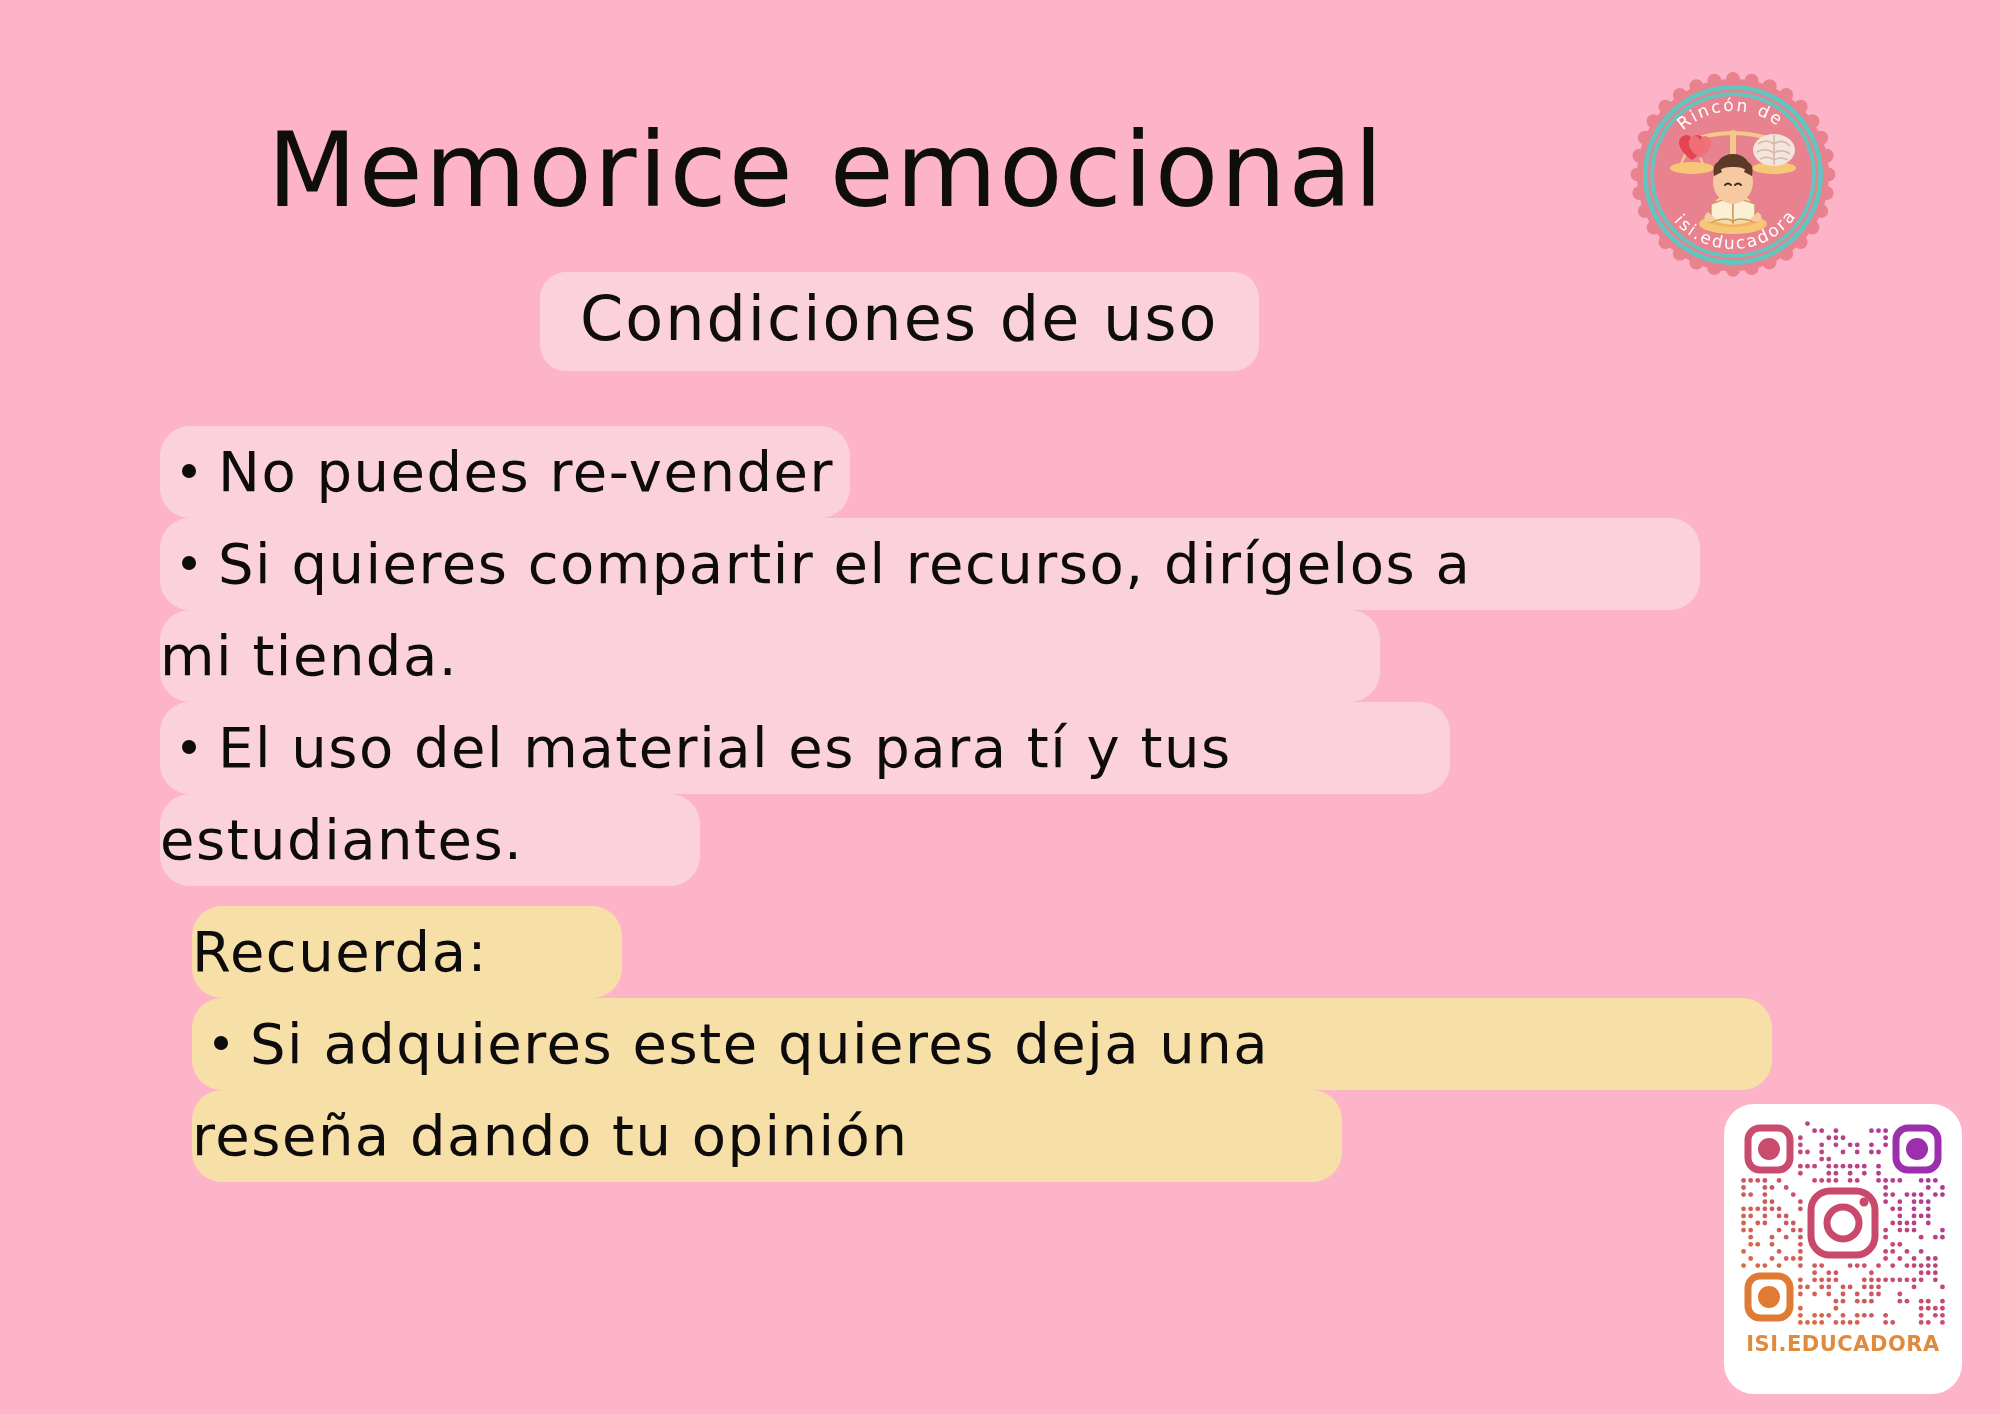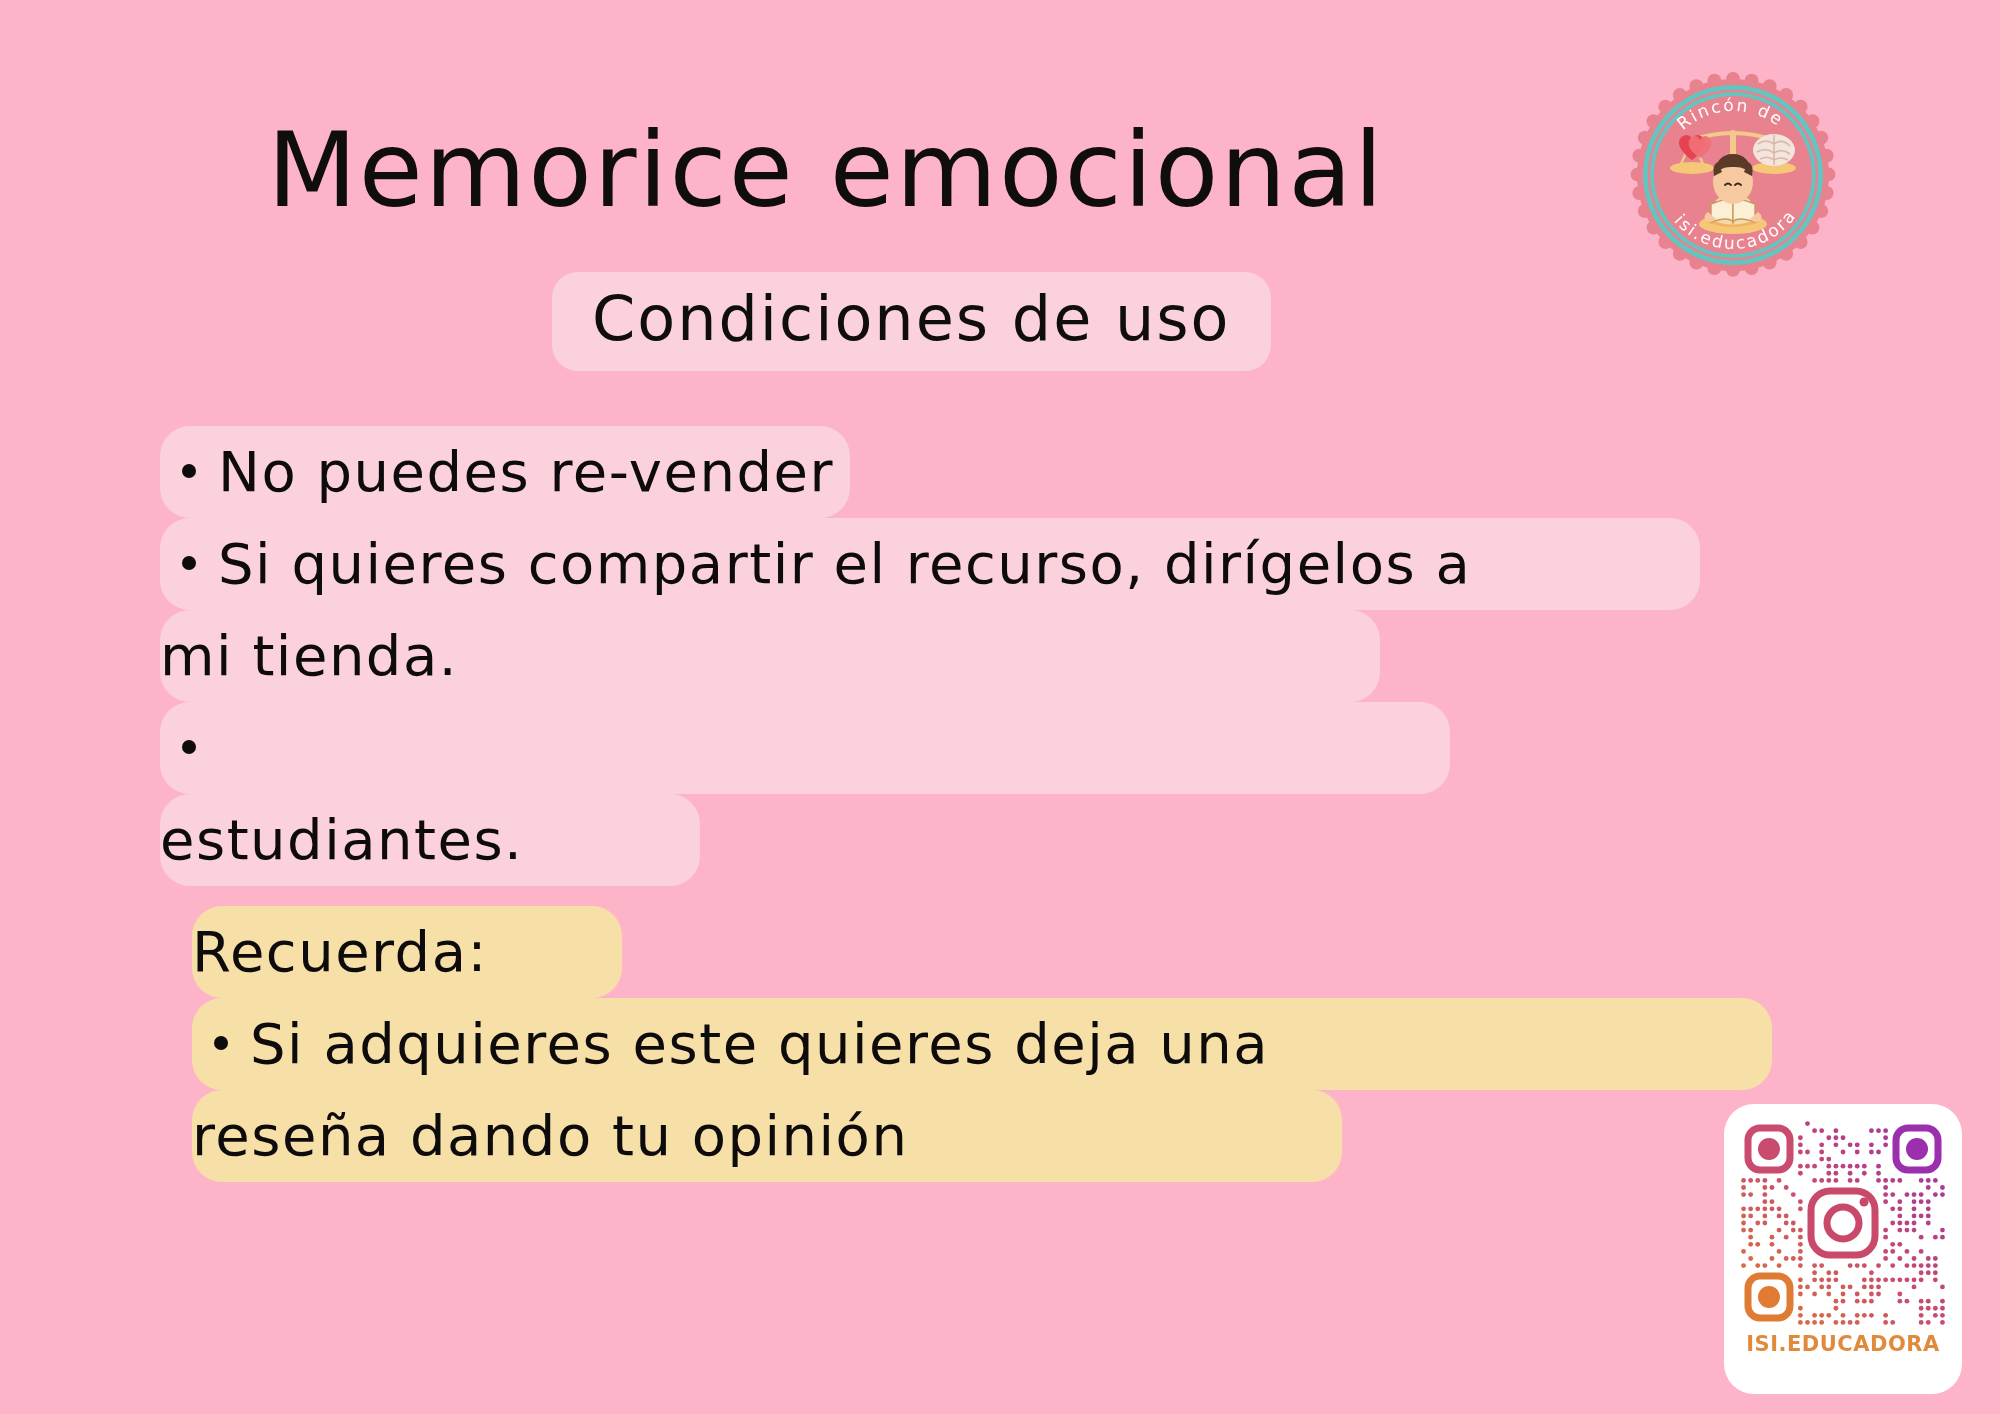--- a/index.html
+++ b/index.html
@@ -31,21 +31,20 @@
     white-space: nowrap;
     padding-left: 16px;
   }
 
   
   #subtitle-wrap {
     position: absolute;
     left: 540px;
     top: 272px;
     height: 80px;
-    margin-left: 12px;
   }
   #subtitle {
     display: inline-block;
     background: #FBD2DC;
     border-radius: 26px;
     padding: 14px 40px 20px 40px;
     font-size: 62px;
     letter-spacing: 2px;
     color: #100d0d;
     line-height: 1.05;
@@ -278,21 +277,21 @@
   <div class="hl-line">
     <span class="bg" style="width: 1540px;"></span>
     <span class="txt"><span class="bullet-dot"></span><span>Si quieres compartir el recurso, dirígelos a</span></span>
   </div>
   <div class="hl-line">
     <span class="bg" style="width: 1220px;"></span>
     <span class="txt indent-1"><span>mi tienda.</span></span>
   </div>
   <div class="hl-line">
     <span class="bg" style="width: 1290px;"></span>
-    <span class="txt"><span class="bullet-dot"></span></span>
+    <span class="txt"><span class="bullet-dot"></span><span>El uso del material es para tí y tus</span></span>
   </div>
   <div class="hl-line">
     <span class="bg" style="width: 540px;"></span>
     <span class="txt indent-1"><span>estudiantes.</span></span>
   </div>
 </div>
 
 <div class="yellow-list">
   <div class="yl-line">
     <span class="bg" style="width: 430px;"></span>

